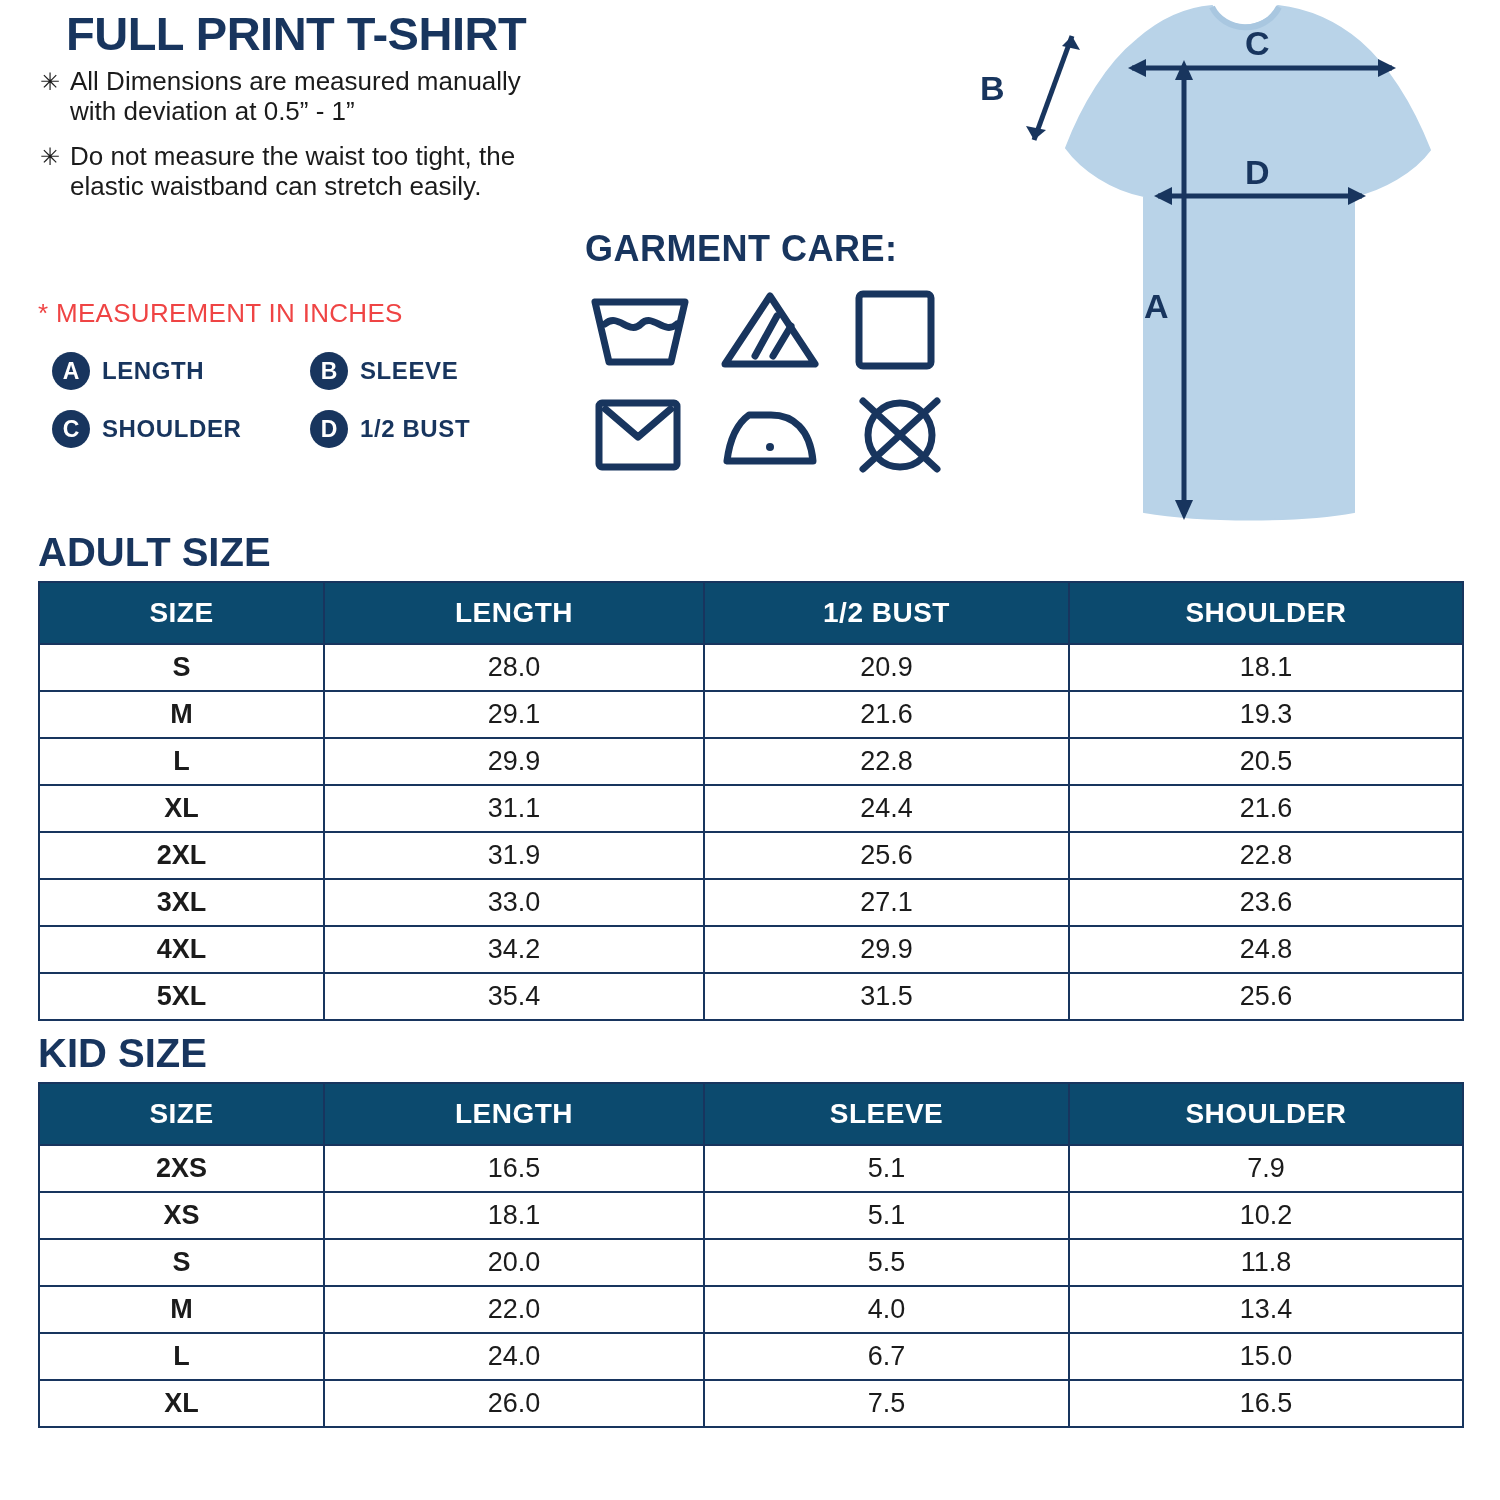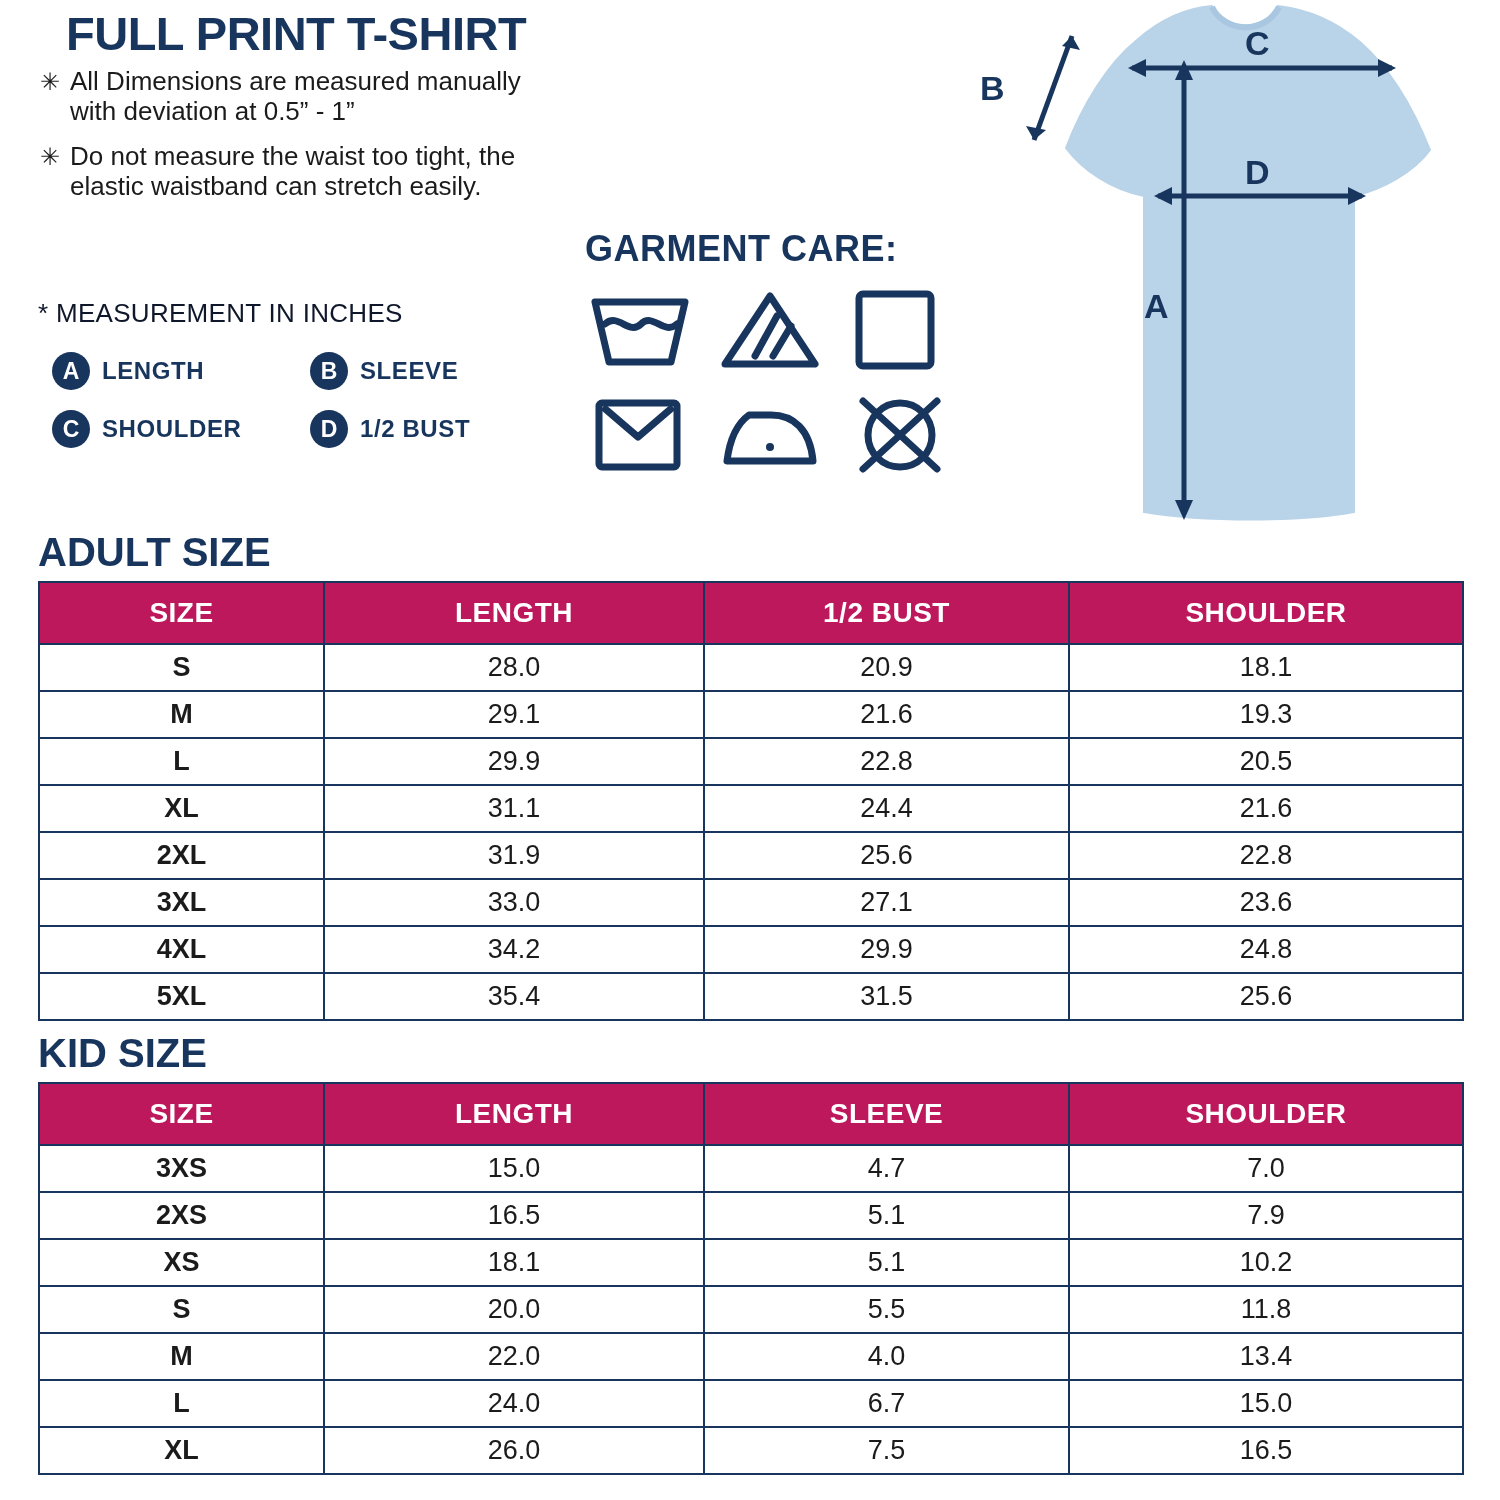--- a/index.html
+++ b/index.html
@@ -56,21 +56,21 @@
     left: 2px;
     top: 2px;
     font-size: 24px;
     color: #1b1b1b;
   }
   .measure-note {
     position: absolute;
     left: 38px;
     top: 298px;
     font-size: 26px;
-    color: #0f172a;
+    color: #ef4444;
     letter-spacing: 0.3px;
   }
 
   .legend {
     position: absolute;
     left: 52px;
     top: 352px;
     width: 500px;
   }
   .legend-row {
@@ -151,21 +151,21 @@
   .section-title.kid { margin-top: 10px; }
 
   
   table.size-table {
     border-collapse: collapse;
     width: 1424px;
     margin: 0 38px;
     table-layout: fixed;
   }
   table.size-table th {
-    background: #be185d;
+    background: #0c4a6e;
     color: #ffffff;
     font-size: 28px;
     font-weight: bold;
     letter-spacing: 0.5px;
     padding: 14px 0;
     border: 2px solid #18355e;
   }
   table.size-table td {
     border: 2px solid #18355e;
     text-align: center;
@@ -399,26 +399,20 @@
     <thead>
       <tr>
         <th>SIZE</th>
         <th>LENGTH</th>
         <th>SLEEVE</th>
         <th>SHOULDER</th>
       </tr>
     </thead>
     <tbody>
       <tr>
-        <td class="size-cell">3XS</td>
-        <td>15.0</td>
-        <td>4.7</td>
-        <td>7.0</td>
-      </tr>
-      <tr>
         <td class="size-cell">2XS</td>
         <td>16.5</td>
         <td>5.1</td>
         <td>7.9</td>
       </tr>
       <tr>
         <td class="size-cell">XS</td>
         <td>18.1</td>
         <td>5.1</td>
         <td>10.2</td>

